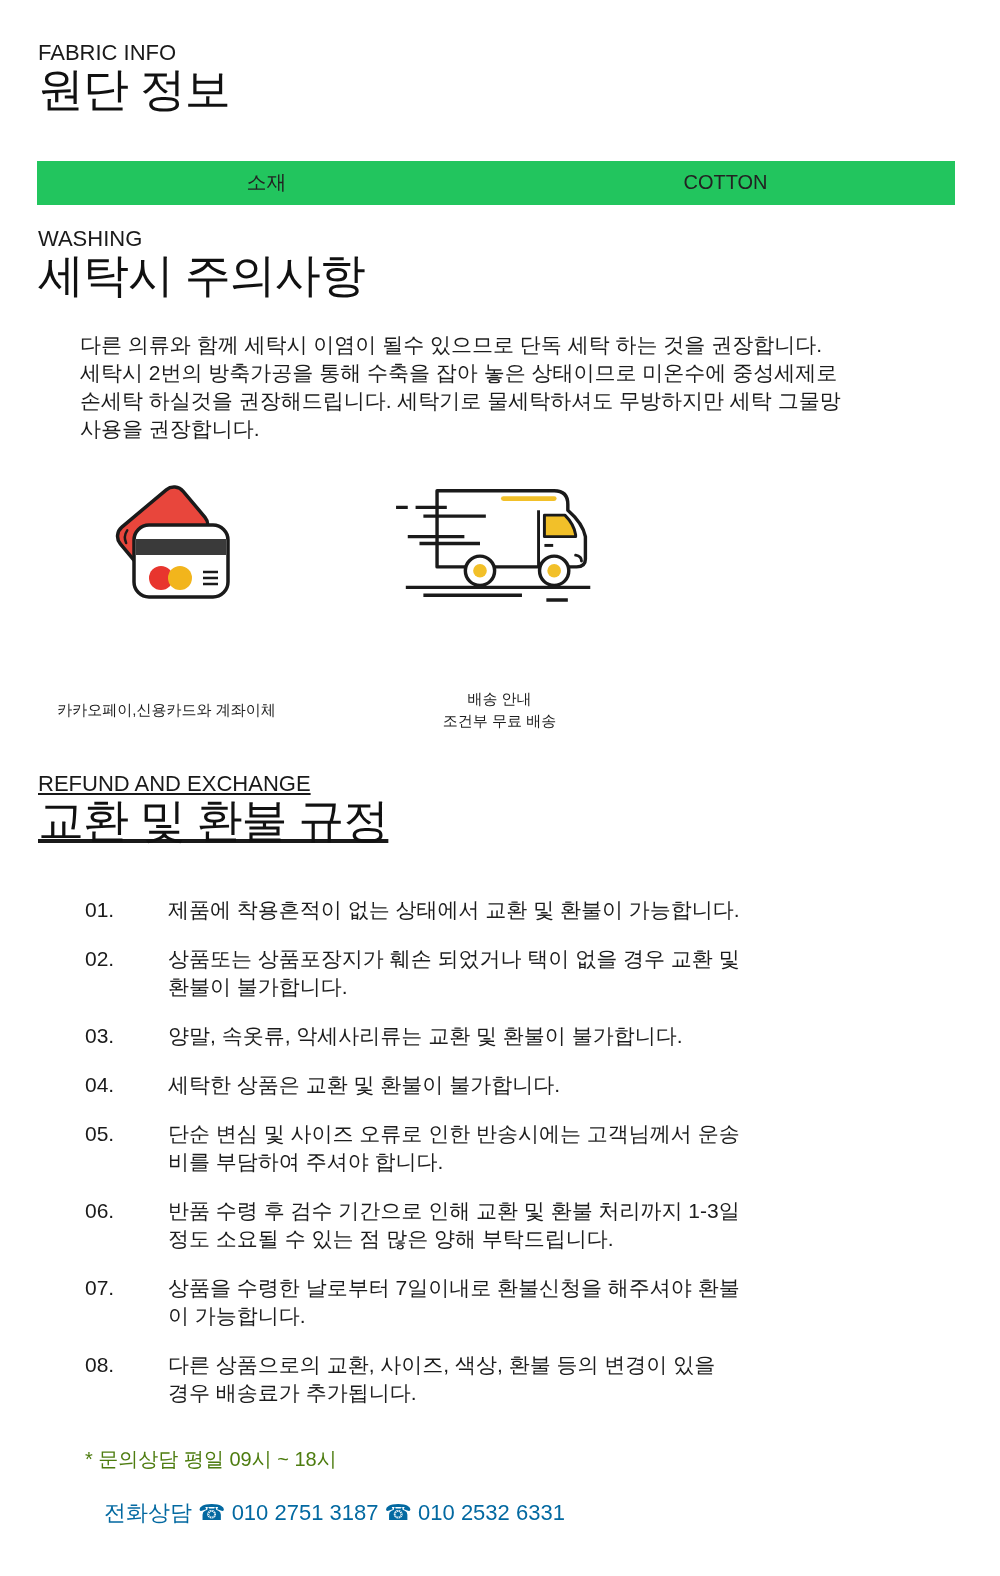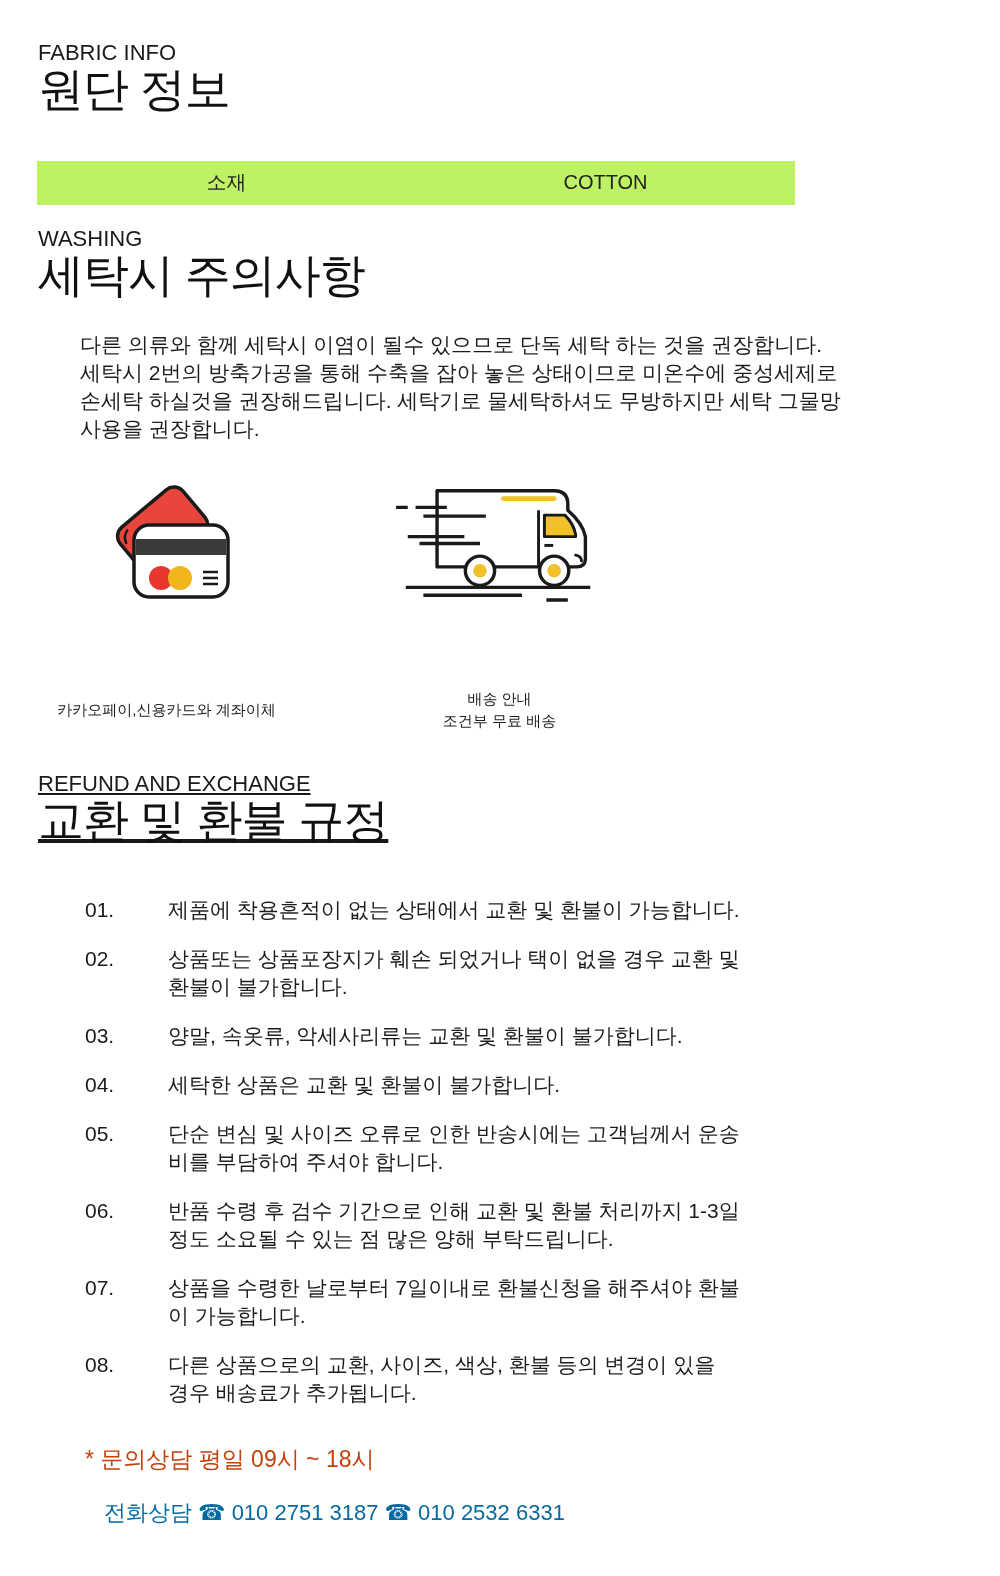--- a/index.html
+++ b/index.html
@@ -11,22 +11,22 @@
   }
   .eyebrow { font-size:22px; line-height:1.15; font-weight:400; color:#1a1a1a; }
   .big-title { font-size:46px; line-height:1.08; font-weight:400; color:#111; letter-spacing:-1px; }
 
   .section-head { margin-left:38px; }
   .head-fabric { padding-top:40px; }
   .head-washing { margin-top:21px; }
   .head-refund { margin-top:38px;text-decoration:underline; }
 
   .spec-bar {
-    margin:46px 0 0 37px; width:758px; height:44px;
-    background:#bef264; display:flex; align-items:center;
+    margin:46px 0 0 37px; width:918px; height:44px;
+    background:#22c55e; display:flex; align-items:center;
   }
   .spec-cell { flex:1; text-align:center; font-size:20px; color:#222; }
 
   .wash-paragraph {
     margin:30px 0 0 80px; font-size:21px; line-height:28px;
     white-space:pre-line; color:#1c1c1c;
   }
 
   .features-row { margin-top:38px; display:flex; }
   .feature-col { width:333px; display:flex; flex-direction:column; align-items:center; }
@@ -35,21 +35,21 @@
     margin-top:84px; height:46px; display:flex; flex-direction:column;
     justify-content:center; text-align:center; font-size:15px; line-height:22px;
     white-space:pre-line; color:#1c1c1c;
   }
 
   .policy-list { margin:50px 0 0 85px; }
   .policy-item { display:flex; margin-bottom:21px; font-size:21px; line-height:28px; }
   .policy-num { width:83px; flex:0 0 83px; color:#1a1a1a; }
   .policy-text { width:580px; white-space:pre-line; color:#1c1c1c; }
 
-  .contact-note { margin:38px 0 0 85px; font-size:23px; line-height:28px; color:#c2410c; }
+  .contact-note { margin:38px 0 0 85px; font-size:20px; line-height:28px; color:#4d7c0f; }
   .contact-phone { margin:26px 0 0 104px; font-size:22px; line-height:28px; color:#0369a1; }
 
   svg { display:block; }
 </style>
 </head>
 <body>
 
 <div class="section-head head-fabric">
   <div class="eyebrow">FABRIC INFO</div>
   <div class="big-title">원단 정보</div>

